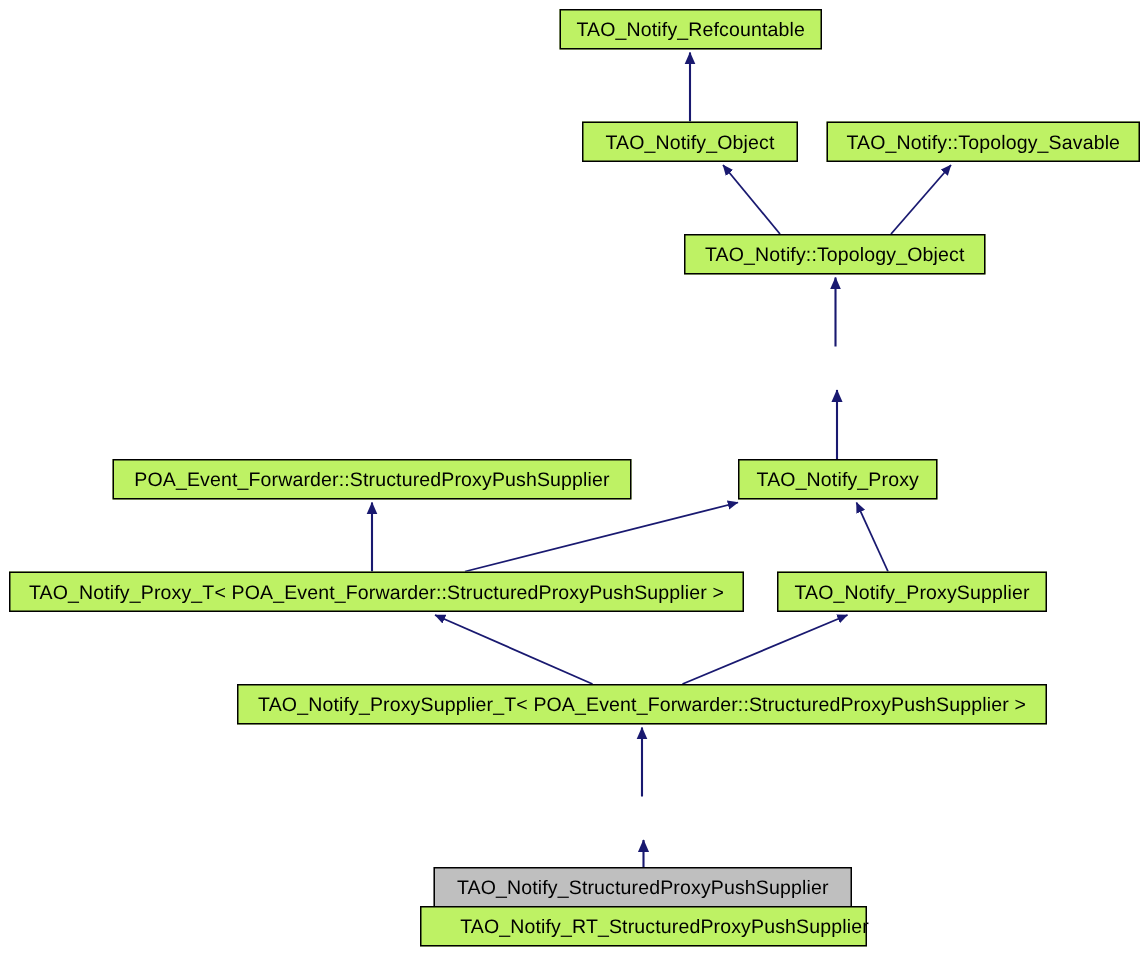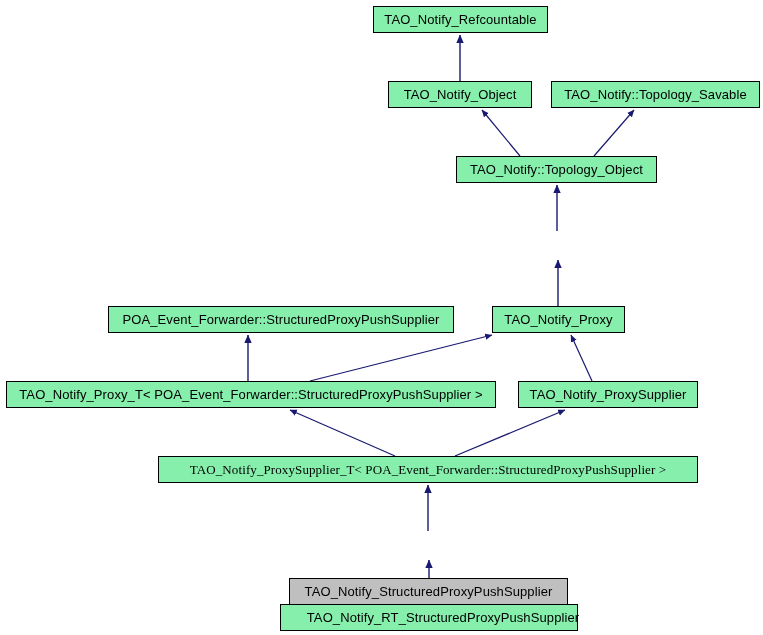--- a/index.html
+++ b/index.html
@@ -20,21 +20,21 @@
     left: 0;
     top: 0;
     width: 763px;
     height: 635px;
     pointer-events: none;
   }
   .node-box {
     position: absolute;
     box-sizing: border-box;
     border: 1px solid #000000;
-    background: #86efac;
+    background: #bef264;
     display: flex;
     align-items: center;
     justify-content: center;
     white-space: nowrap;
     color: #000000;
     font-size: 13px;
     line-height: 1;
     letter-spacing: 0.1px;
   }
   .node-box.highlight {
@@ -93,37 +93,37 @@
 
   <div class="node-box" style="left: 551px; top: 81px; width: 209px; height: 27px;">
     <span class="node-label">TAO_Notify::Topology_Savable</span>
   </div>
 
   <div class="node-box" style="left: 456px; top: 156px; width: 201px; height: 27px;">
     <span class="node-label">TAO_Notify::Topology_Object</span>
   </div>
 
 
-  <div class="node-box" style="left: 75px; top: 306px; width: 346px; height: 27px; margin-left: 33px;">
+  <div class="node-box" style="left: 75px; top: 306px; width: 346px; height: 27px;">
     <span class="node-label">POA_Event_Forwarder::StructuredProxyPushSupplier</span>
   </div>
 
   <div class="node-box" style="left: 492px; top: 306px; width: 133px; height: 27px;">
     <span class="node-label">TAO_Notify_Proxy</span>
   </div>
 
   <div class="node-box" style="left: 6px; top: 381px; width: 490px; height: 27px;">
     <span class="node-label">TAO_Notify_Proxy_T&lt; POA_Event_Forwarder::StructuredProxyPushSupplier &gt;</span>
   </div>
 
   <div class="node-box" style="left: 518px; top: 381px; width: 180px; height: 27px;">
     <span class="node-label">TAO_Notify_ProxySupplier</span>
   </div>
 
-  <div class="node-box" style="left: 158px; top: 456px; width: 540px; height: 27px; font-family: Liberation Serif, serif;">
+  <div class="node-box" style="left: 158px; top: 456px; width: 540px; height: 27px;">
     <span class="node-label">TAO_Notify_ProxySupplier_T&lt; POA_Event_Forwarder::StructuredProxyPushSupplier &gt;</span>
   </div>
 
   <div class="node-box highlight" style="left: 289px; top: 531px; width: 279px; height: 27px; background: rgb(191, 191, 191);">
     <span class="node-label">TAO_Notify_StructuredProxyPushSupplier</span>
   </div>
 
   <div class="node-box" style="left: 280px; top: 604px; width: 298px; height: 27px; padding-left: 28px;">
     <span class="node-label">TAO_Notify_RT_StructuredProxyPushSupplier</span>
   </div>

